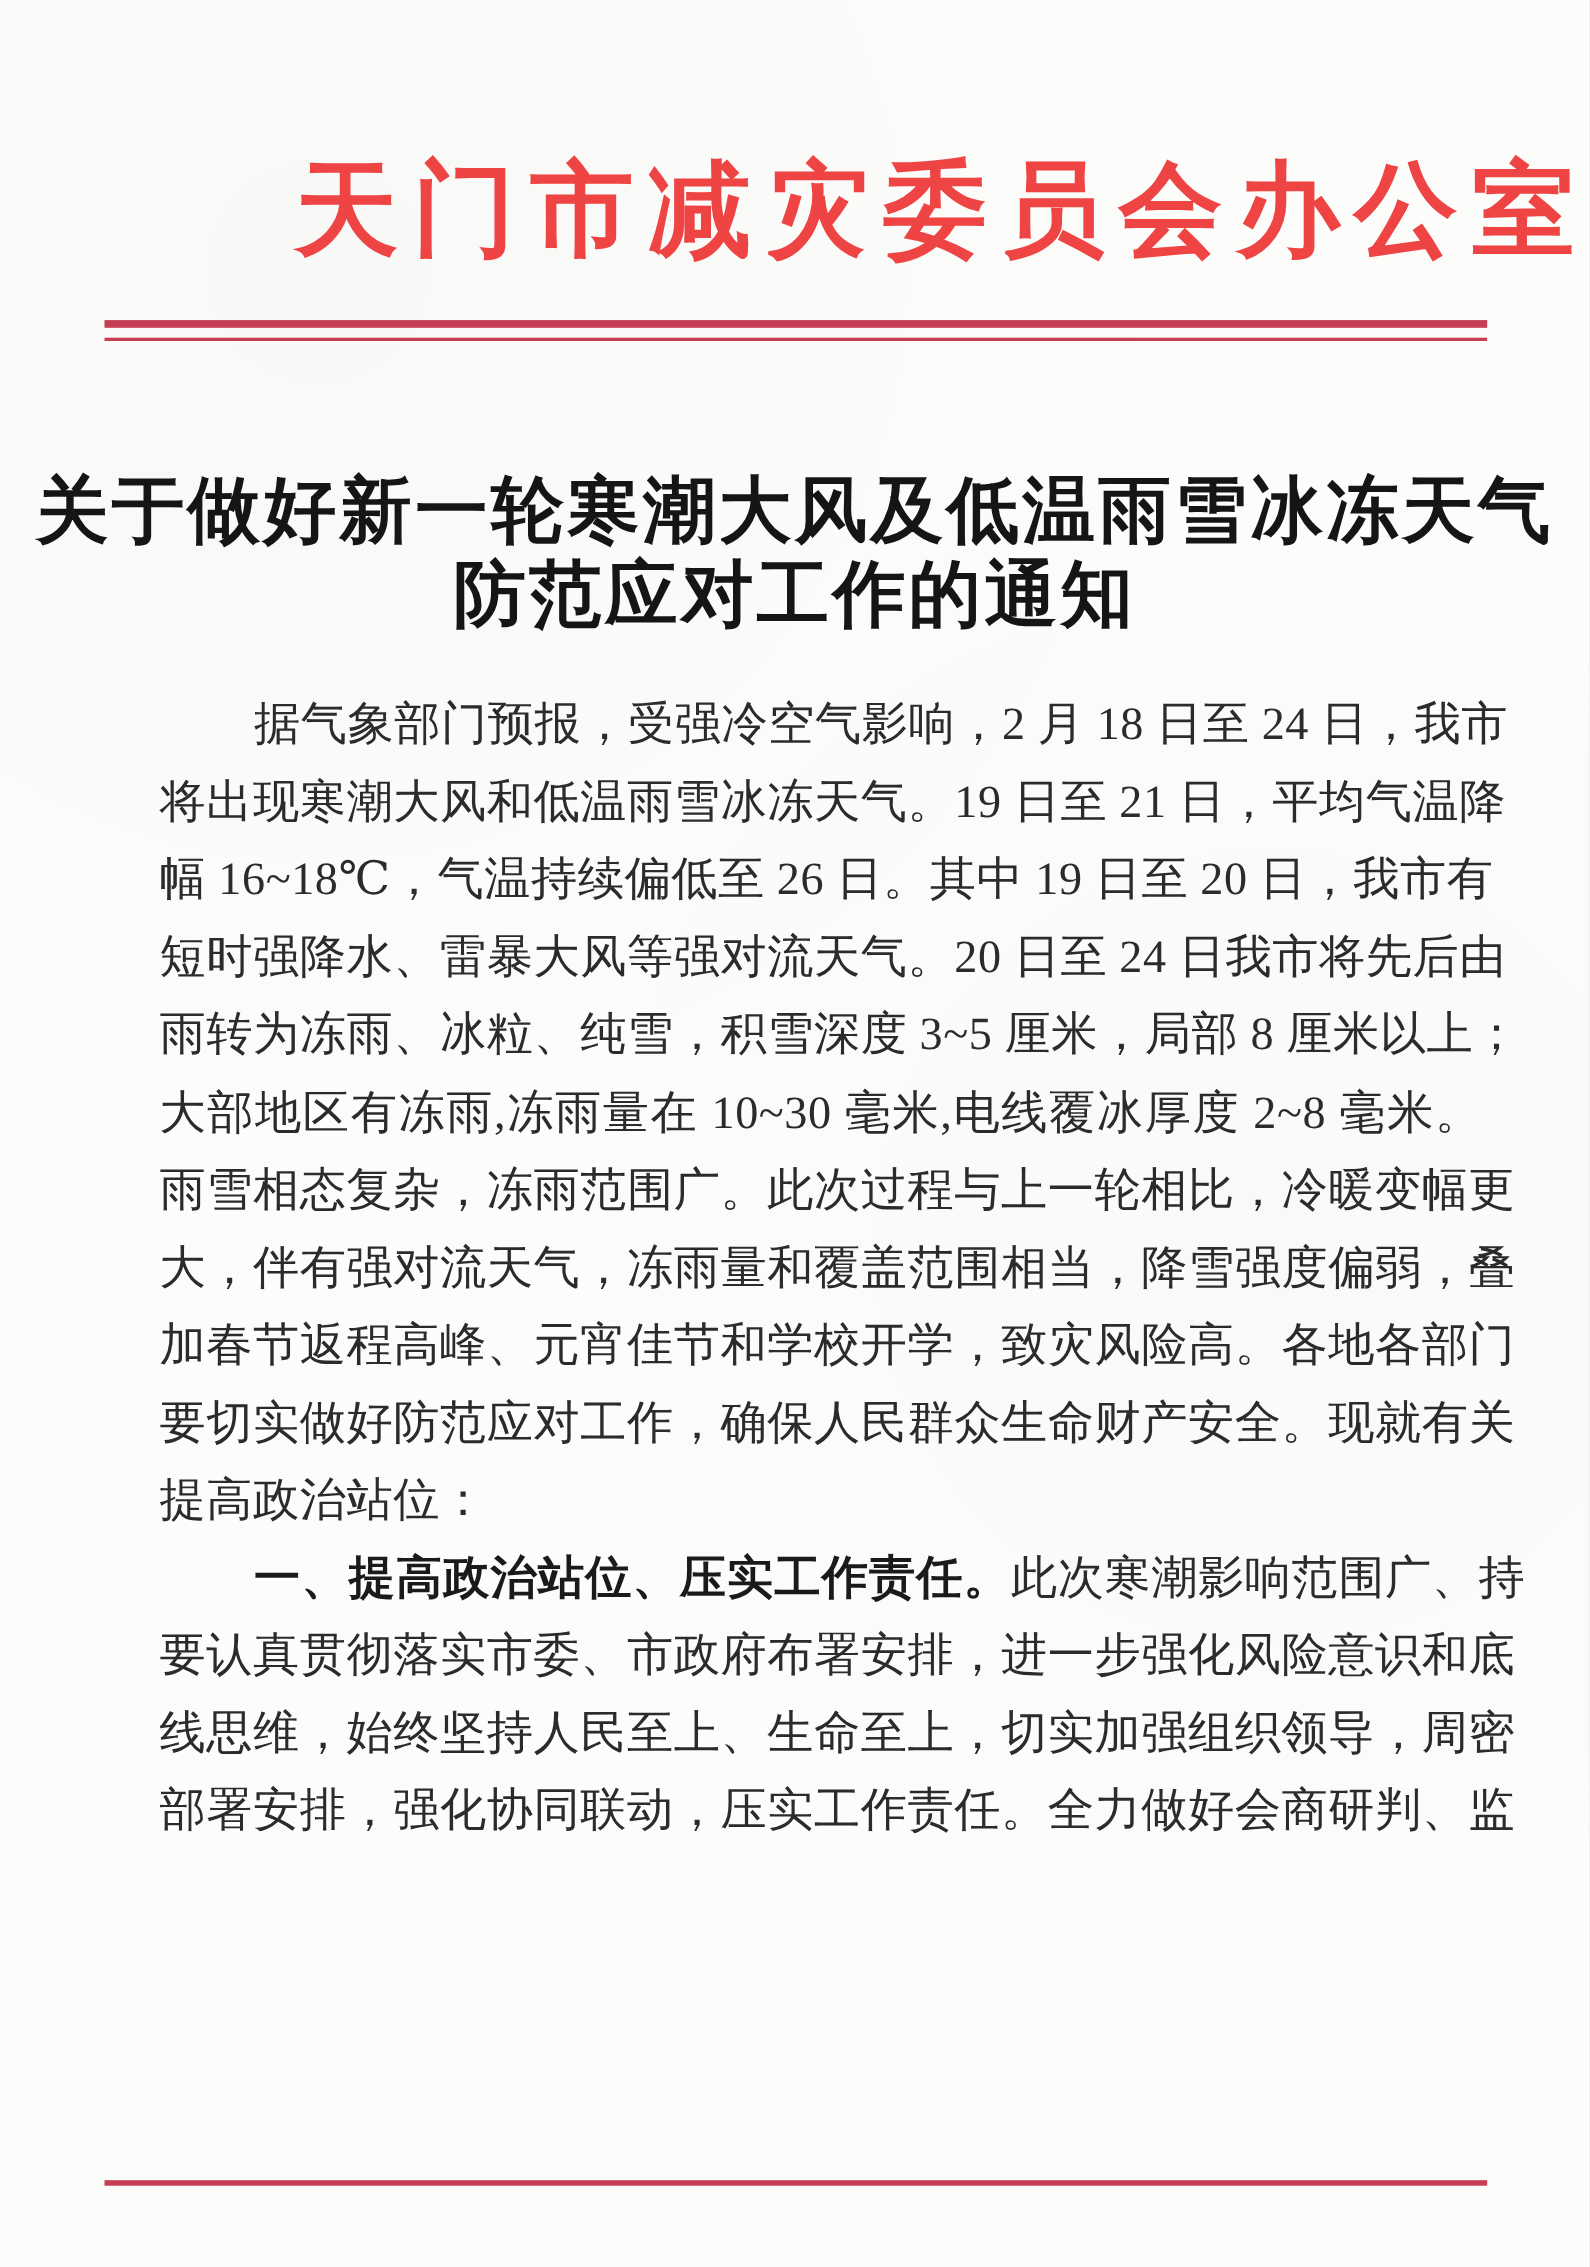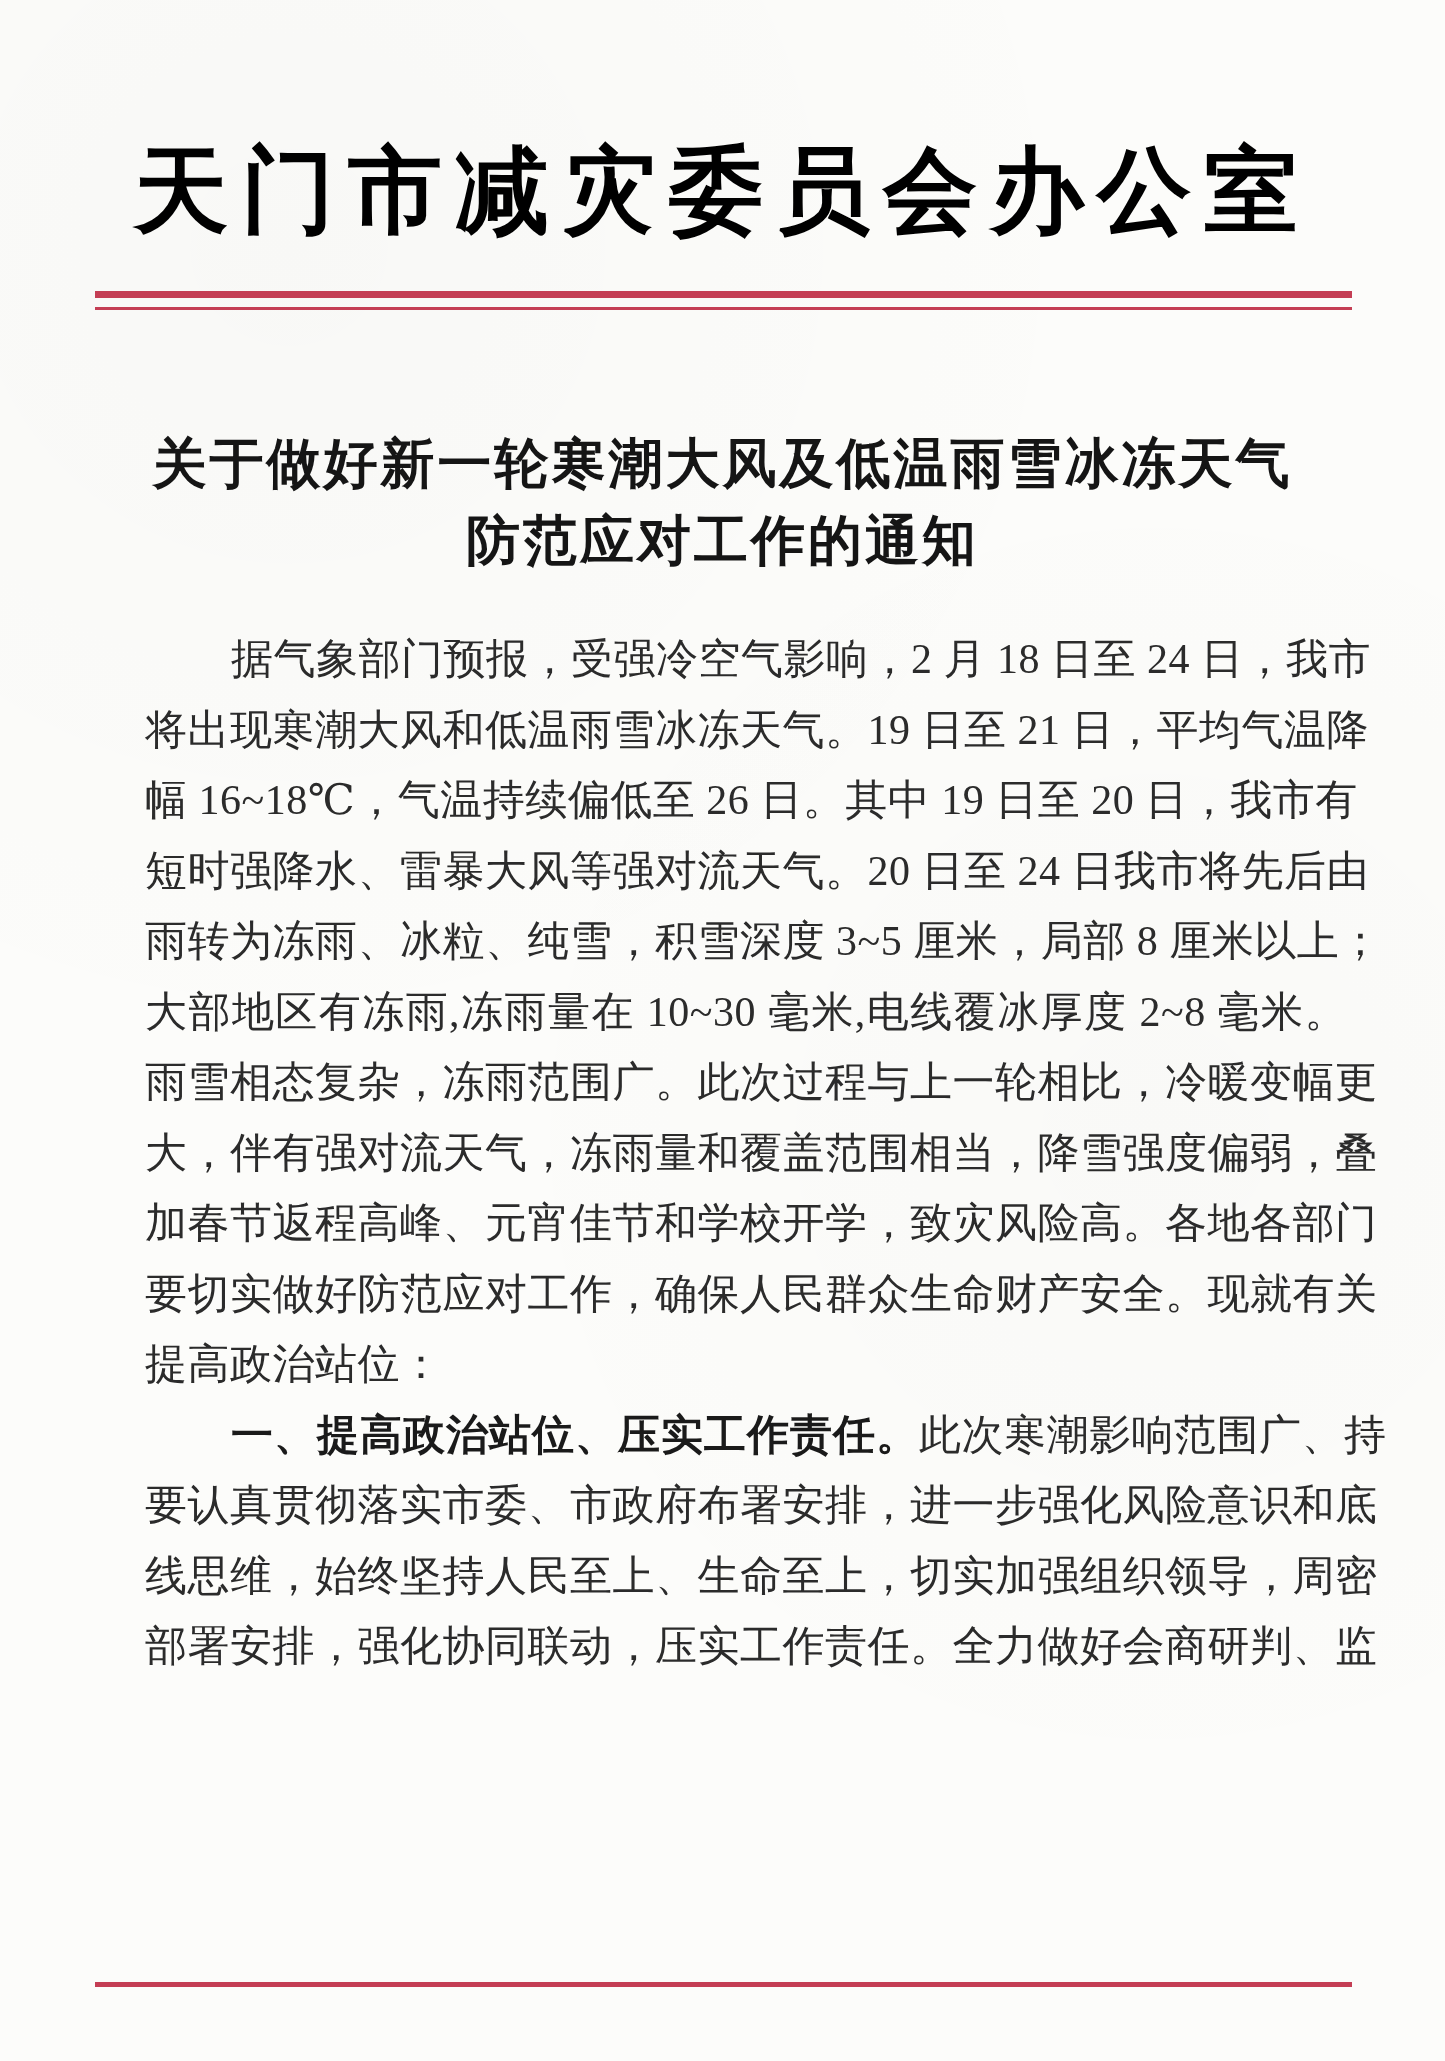--- a/index.html
+++ b/index.html
@@ -14,36 +14,36 @@
   
   .page::before{
     content:""; position:absolute; inset:0;
     background:
       radial-gradient(circle at 20% 12%, rgba(0,0,0,0.015), transparent 40%),
       radial-gradient(circle at 80% 55%, rgba(0,0,0,0.012), transparent 45%);
     pointer-events:none;
   }
   .org-header{
     position:absolute; top:128px; left:0; right:0;
-    text-align:center;
+    text-align:right;
     font-size:94px; font-weight:700;
     letter-spacing:13px;
-    color:#000000;
+    color:#ef4444;
     white-space:nowrap;
   }
   .rule{ position:absolute; left:95px; right:93px; background:#c43e54; }
   .rule-thick{ top:291px; height:7px; }
   .rule-thin { top:307px; height:3px; }
   .rule-bottom{ top:1982px; height:5px; }
   .doc-title{
     position:absolute; top:426px; left:0; right:0;
     text-align:center;
     color:#151515;
     font-weight:700;
-    font-size:54px; line-height:77px;
+    font-size:66px; line-height:77px;
     letter-spacing:3px;
   }
   .body-text{
     position:absolute; top:624px; left:145px; width:1202px;
     font-size:42px; line-height:70.5px;
     color:#2b2b2b;
     letter-spacing:0.5px;
   }
   .line{ height:70.5px; white-space:nowrap; overflow:visible; }
   .line.just{ text-align:justify; text-align-last:justify; }

